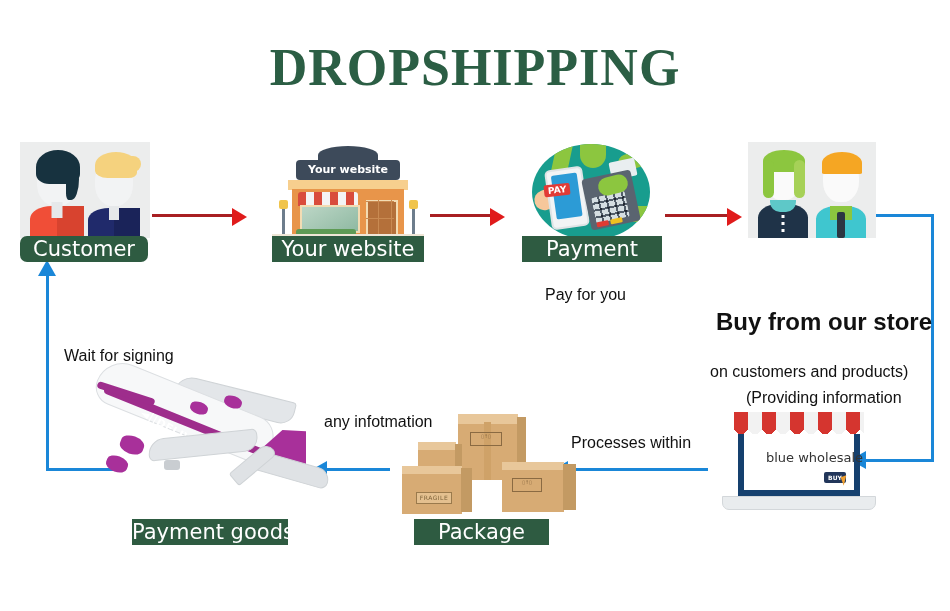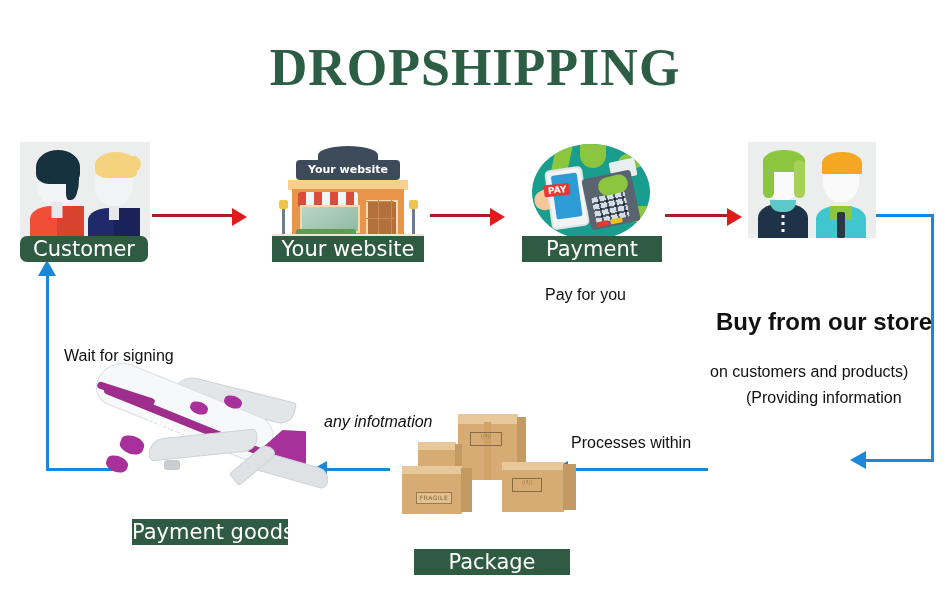--- a/index.html
+++ b/index.html
@@ -260,24 +260,35 @@
   </div>
 
   <div class="cap" style="left:545px;top:284px;">Pay for you</div>
 
   <div class="cap b" style="left:716px;top:311px;">Buy from our store</div>
   <div class="cap" style="left:746px;top:341px;margin-top:46px;">(Providing information</div>
   <div class="cap" style="left:64px;top:345px;">Wait for signing</div>
 
   <div class="cap" style="left:710px;top:361px;">on customers and products)</div>
 
-  <div class="cap" style="left:324px;top:411px;font-style:italic;">any infotmation</div>
+  <div class="cap" style="left:324px;top:411px;">any infotmation</div>
 
   <div class="cap" style="left:571px;top:432px;">Processes within</div>
 
+  <div class="icon" style="left:716px;top:412px;width:164px;height:106px;">
+    <div class="lap-screen" style="left:22px;top:8px;width:122px;height:78px;"></div>
+    <div class="lap-inner" style="left:28px;top:14px;width:110px;height:64px;"></div>
+    <div class="lap-awn" style="left:18px;top:0px;width:130px;height:22px;">
+      <div class="scallop"></div>
+    </div>
+    <div class="storetxt" style="left:50px;top:38px;">blue wholesale</div>
+    <div class="buybtn" style="left:108px;top:60px;width:22px;height:11px;">BUY</div>
+    <div class="cursor" style="left:126px;top:64px;"></div>
+    <div class="lap-base" style="left:6px;top:84px;width:152px;height:12px;"></div>
+  </div>
 
   <div class="icon" style="left:396px;top:414px;width:186px;height:104px;">
 
     <div class="box" style="left:62px;top:0px;width:68px;height:66px;">
       <div class="bx-f" style="left:0;top:8px;width:60px;height:58px;"></div>
       <div class="bx-t" style="left:0;top:0px;width:60px;height:10px;"></div>
       <div class="bx-s" style="left:59px;top:3px;width:9px;height:60px;"></div>
       <div class="tape" style="left:26px;top:8px;width:7px;height:58px;"></div>
       <div class="mark" style="left:12px;top:18px;width:30px;height:12px;">▯↑▯</div>
     </div>
@@ -295,21 +306,21 @@
       <div class="bx-s" style="left:37px;top:2px;width:7px;height:30px;"></div>
     </div>
 
     <div class="box" style="left:6px;top:52px;width:70px;height:48px;">
       <div class="bx-f" style="left:0;top:6px;width:60px;height:42px;"></div>
       <div class="bx-t" style="left:0;top:0;width:60px;height:8px;"></div>
       <div class="bx-s" style="left:59px;top:2px;width:11px;height:44px;"></div>
       <div class="fragile" style="left:14px;top:26px;width:34px;height:10px;">FRAGILE</div>
     </div>
   </div>
-  <div class="lbl" style="left:414px;top:519px;width:156px;margin-top:30px;">Package</div>
+  <div class="lbl" style="left:414px;top:519px;width:135px;">Package</div>
 
   <div class="plane-wrap" style="left:78px;top:382px;width:244px;height:128px;">
 
     <div class="wing" style="left:96px;top:6px;width:120px;height:22px;
         transform:rotate(14deg);border-radius:30px 6px 24px 10px;"></div>
 
     <div class="fuse" style="left:14px;top:6px;width:184px;height:44px;transform:rotate(22deg);"></div>
     <div class="stripe" style="left:20px;top:36px;width:176px;height:8px;transform:rotate(22deg);"></div>
     <div class="stripe" style="left:18px;top:8px;width:60px;height:7px;transform:rotate(18deg);"></div>
     <div class="deliv" style="left:58px;top:44px;">◄||DELIVERY</div>

